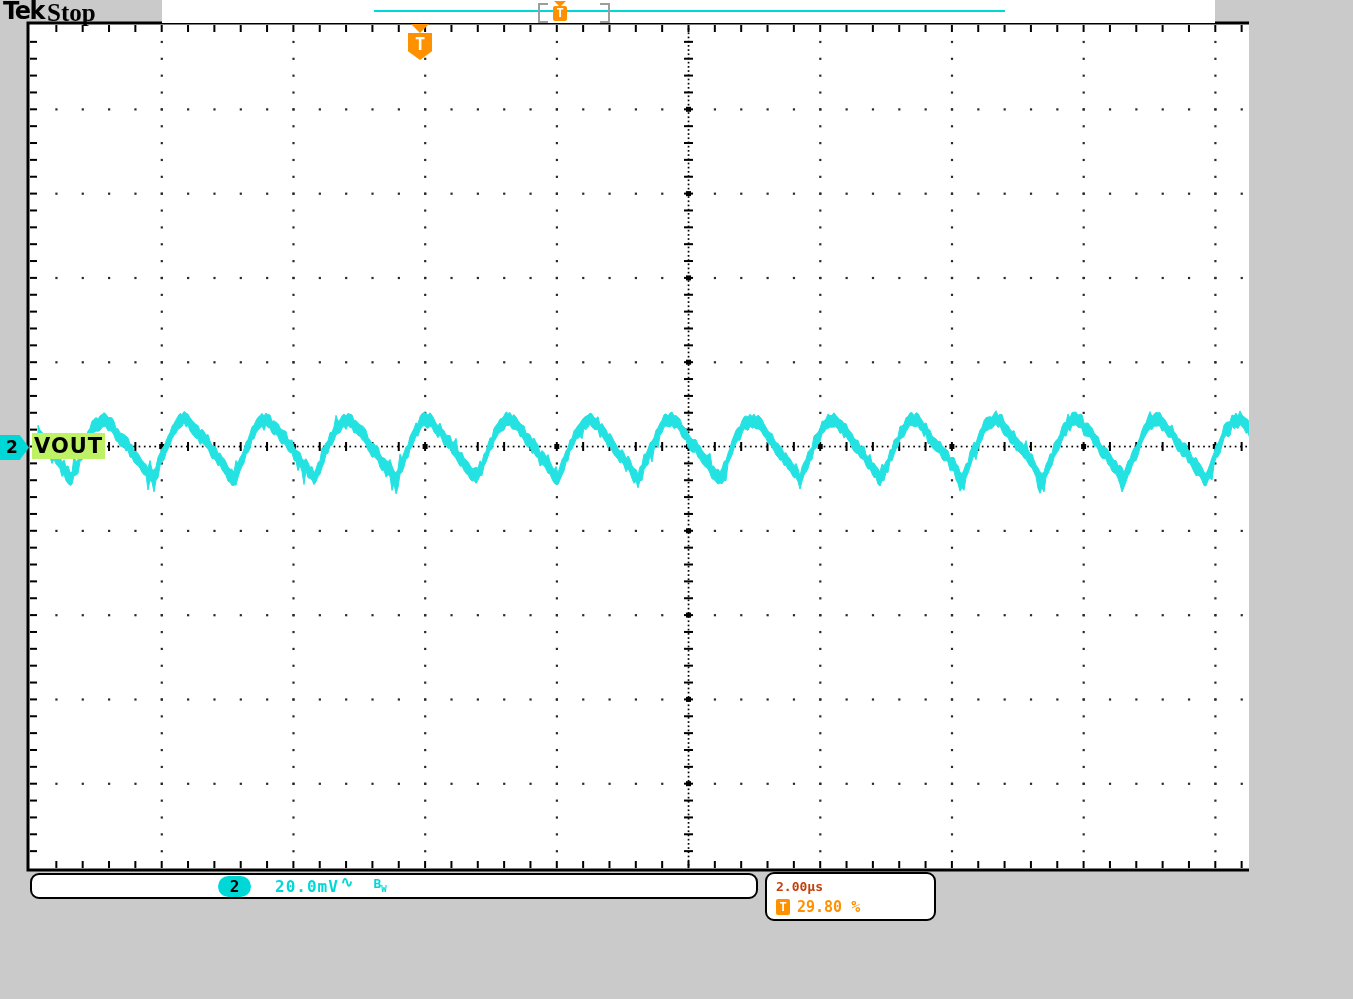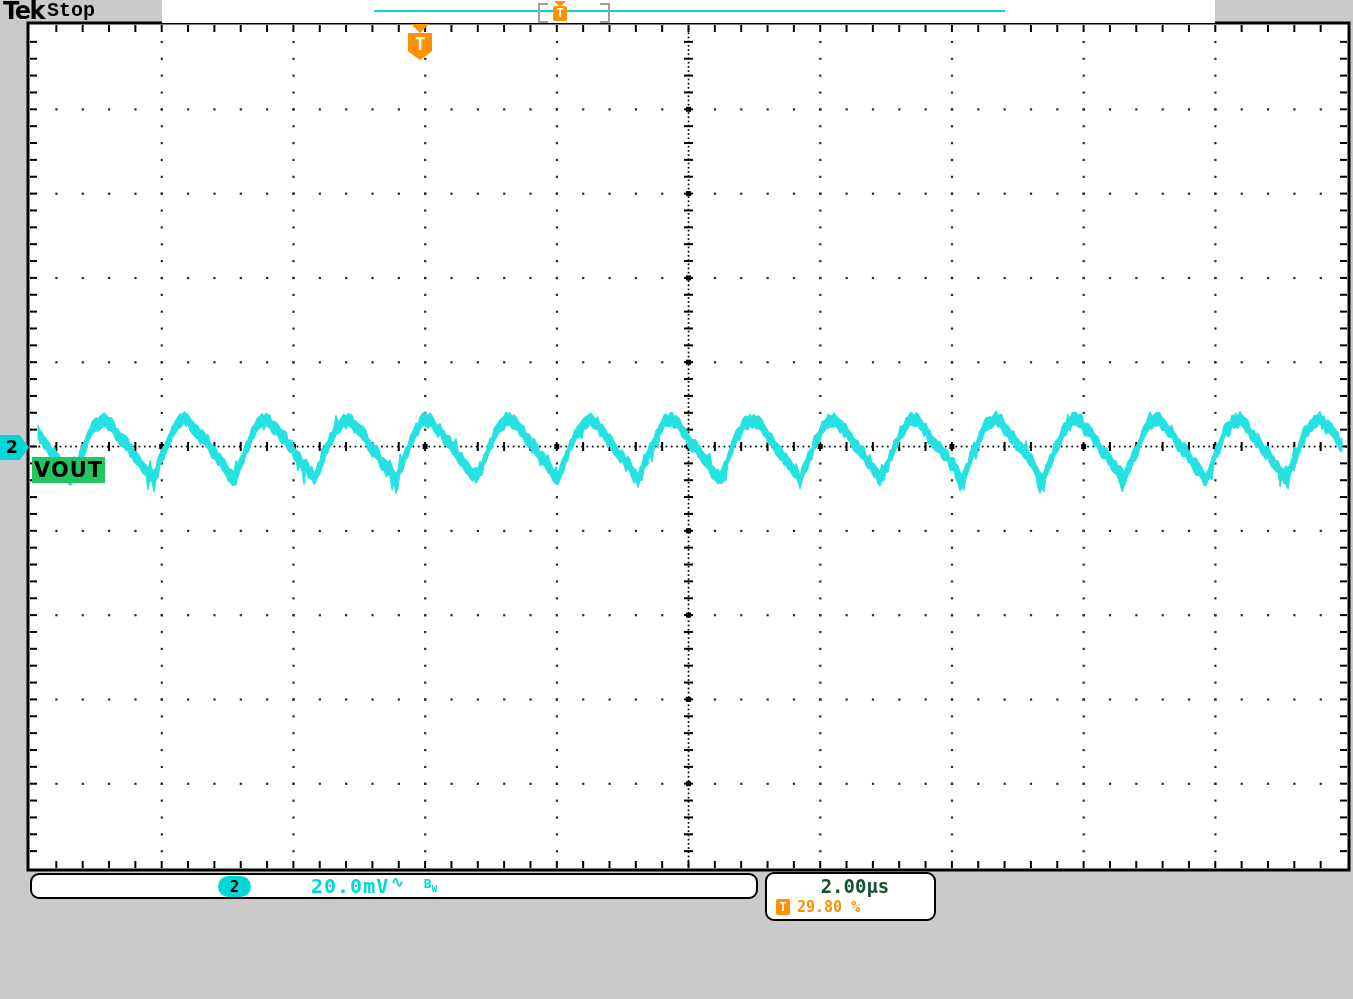--- a/index.html
+++ b/index.html
@@ -1,52 +1,52 @@
 <!DOCTYPE html>
 <html style="--bg: #cacaca; --cyan: #00d8d8; --orange: #ff9100;"><head>
 <meta charset="utf-8">
 <style>
   html,body{margin:0;padding:0;}
   body{font-family:"DejaVu Sans","Liberation Sans",sans-serif;background:#cacaca;}
-  #screen{position:relative;width:1353px;height:999px;background:var(--bg,#cacaca);overflow:hidden;}
+  #screen{position:relative;width:1249px;height:999px;background:var(--bg,#cacaca);overflow:hidden;}
 
   
   #tek-logo{position:absolute;left:3px;top:-3px;font-size:24px;font-weight:bold;letter-spacing:-1.5px;color:#000;z-index:6;}
-  #acq-status{position:absolute;left:47px;top:-1px;font-family:Liberation Mono, monospace;font-size:20px;font-weight:bold;color:#000;z-index:6;}
+  #acq-status{position:absolute;left:47px;top:-1px;font-family:Liberation Serif, serif;font-size:25px;font-weight:bold;color:#000;z-index:6;}
   #record-strip{position:absolute;left:162px;top:0;width:1053px;height:23px;background:#fff;z-index:5;}
   #record-line{position:absolute;left:212px;top:10px;width:631px;height:2px;background:var(--cyan,#00dcdc);}
   .bracket{position:absolute;top:3px;width:8px;height:16px;border:2px solid #9d9d9d;}
   #bracket-left{left:376px;border-right:none;}
   #bracket-right{left:438px;border-left:none;}
   #mini-trig{position:absolute;left:390px;top:1px;width:16px;height:21px;}
   #mini-trig .tri{position:absolute;left:2px;top:0;width:0;height:0;border-left:6px solid transparent;border-right:6px solid transparent;border-top:6px solid var(--orange,#ff9100);}
   #mini-trig .body{position:absolute;left:1px;top:5px;width:14px;height:15px;background:var(--orange,#ff9100);border-radius:2px;color:#fff;font-size:12px;font-weight:bold;text-align:center;line-height:15px;font-family:"DejaVu Sans Mono",monospace;}
 
   
   #grat-svg{position:absolute;left:0;top:0;z-index:1;}
 
   
   #trig-flag{position:absolute;left:408px;top:24px;z-index:4;}
   #trig-flag .tri{position:absolute;left:3px;top:0;width:0;height:0;border-left:9px solid transparent;border-right:9px solid transparent;border-top:9px solid var(--orange,#ff9100);}
   #trig-flag .shield{position:absolute;left:0;top:9px;width:24px;height:27px;background:var(--orange,#ff9100);clip-path:polygon(0 0,100% 0,100% 68%,50% 100%,0 68%);color:#fff;font-size:17px;font-weight:bold;text-align:center;line-height:22px;font-family:"DejaVu Sans Mono",monospace;}
 
   
   #ch2-marker{position:absolute;left:0;top:435px;width:29px;height:25px;background:var(--cyan,#00dcdc);clip-path:polygon(0 0,68% 0,100% 50%,68% 100%,0 100%);z-index:3;color:#000;font-size:17px;font-weight:bold;text-align:left;line-height:25px;padding-left:6px;box-sizing:border-box;}
-  #vout-label{position:absolute;left:32px;top:457px;z-index:2;background:#22c55e;color:#000;font-size:21px;font-weight:bold;letter-spacing:1px;padding:1px 2px;}
+  #vout-label{position:absolute;left:32px;top:433px;z-index:2;background:#bef264;color:#000;font-size:21px;font-weight:bold;letter-spacing:1px;padding:1px 2px;}
 
   
   .box{position:absolute;background:#fff;border:2px solid #000;border-radius:9px;box-sizing:border-box;font-family:"DejaVu Sans Mono","Liberation Mono",monospace;font-weight:bold;z-index:5;}
   #ch-box{left:30px;top:873px;width:728px;height:26px;display:flex;align-items:center;padding-left:186px;}
   #ch-badge{width:33px;height:21px;border-radius:11px;background:var(--cyan,#00dcdc);color:#000;font-size:16px;font-weight:bold;text-align:center;line-height:21px;margin-right:24px;}
-  #ch-scale{color:var(--cyan,#00dcdc);font-size:20px;letter-spacing:1px;margin-left:36px;}
+  #ch-scale{color:var(--cyan,#00dcdc);font-size:16px;letter-spacing:1px;}
   #ch-coupling{color:var(--cyan,#00dcdc);font-size:15px;position:relative;top:-4px;margin-left:2px;}
   #ch-bw{color:var(--cyan,#00dcdc);font-size:13px;position:relative;top:-1px;padding-left:20px;}
   #ch-bw sub{font-size:9px;}
   #h-box{left:765px;top:872px;width:171px;height:49px;padding:1px 0 0 9px;}
-  #h-scale{font-size:19px;color:#14532d;line-height:23px;text-align:center;}
+  #h-scale{font-size:13px;color:#c2410c;line-height:23px;}
   #h-line2{display:flex;align-items:center;gap:7px;}
   #h-trig-icon{width:14px;height:16px;background:var(--orange,#ff9100);border-radius:2px;color:#fff;font-size:12px;text-align:center;line-height:16px;}
   #h-pos{font-size:15px;color:var(--orange,#ff9100);}
   #acq-box{left:943px;top:872px;width:173px;height:49px;padding:1px 0 0 9px;font-size:19px;color:#000;line-height:23px;}
   #trig-box{left:1127px;top:872px;width:221px;height:49px;padding:2px 12px 0 32px;display:flex;justify-content:space-between;align-items:flex-start;font-size:19px;color:#000;}
   #trig-box .line{line-height:24px;}
   #slope-icon{margin-top:4px;}
 </style>
 </head>
 <body>

